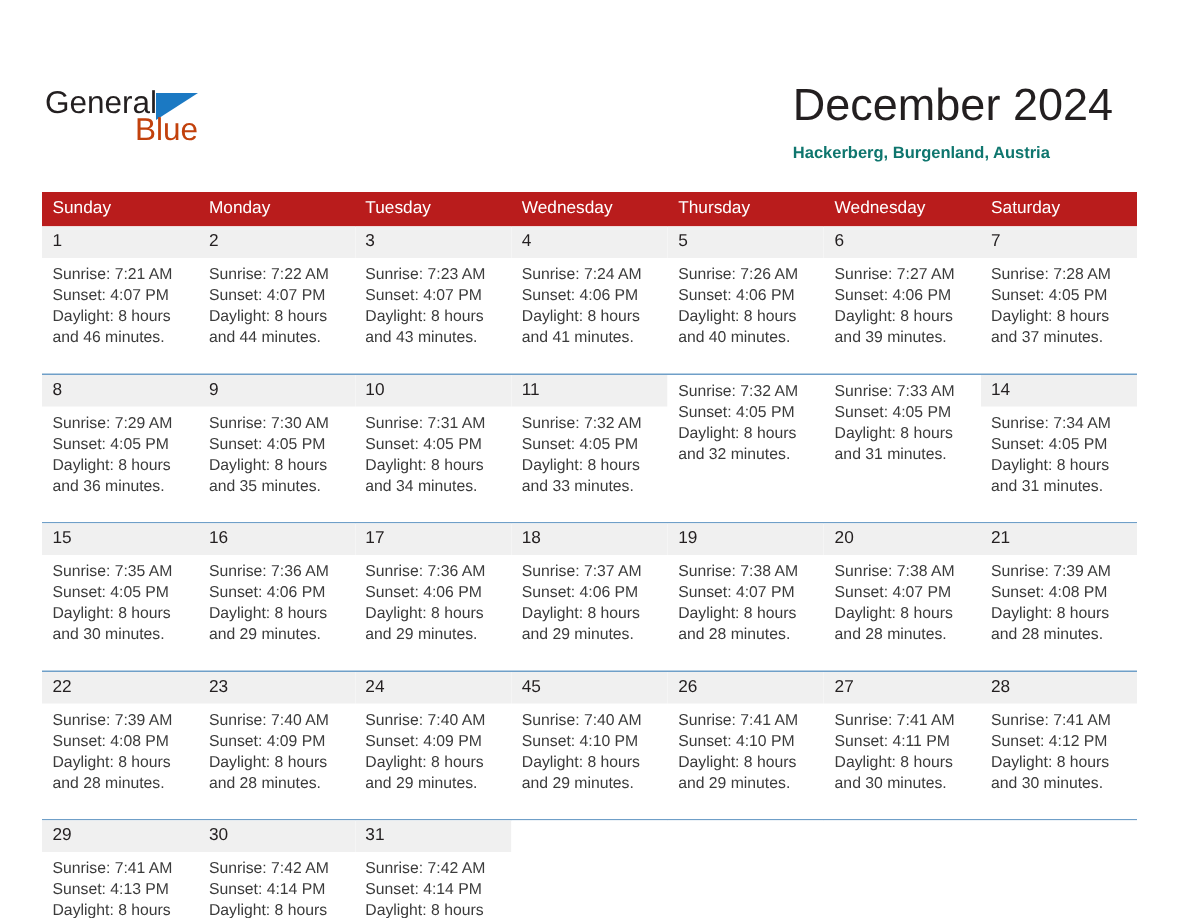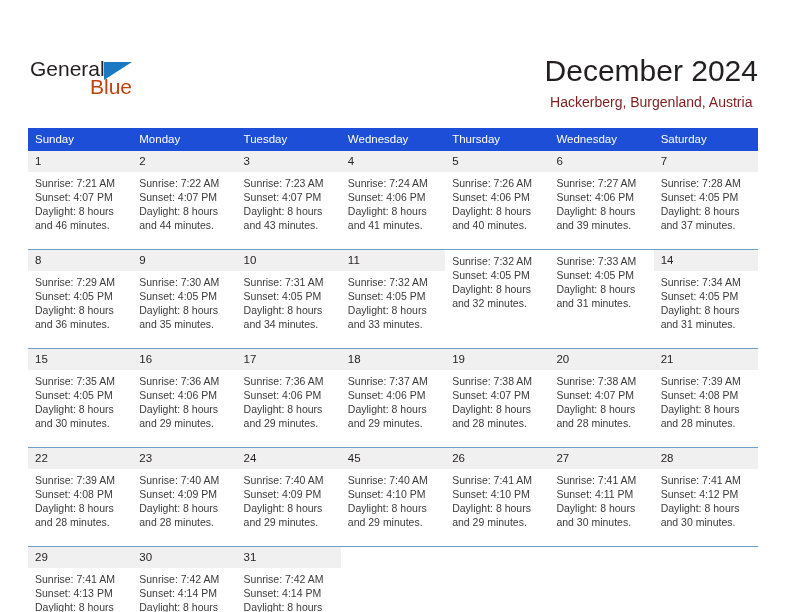--- a/index.html
+++ b/index.html
@@ -61,52 +61,52 @@
     left: 62px;
     top: 18px;
     font-size: 21px;
     color: #c2410c;
     font-family: "Liberation Sans", sans-serif;
     line-height: 22px;
   }
 
   .titles {
     position: absolute;
-    right: 0;
+    right: 16px;
     top: 0;
-    text-align: center;
+    text-align: left;
   }
   .cal-title {
     font-size: 30px;
     color: #231f20;
     line-height: 38px;
     white-space: nowrap;
     font-weight: normal;
     margin: 0;
   }
   .cal-subtitle {
-    font-size: 14px;
-    color: #7f1d1d;
+    font-size: 11px;
+    color: #0f766e;
     line-height: 20px;
     white-space: nowrap;
     margin: 2px 0 0 0;
-    font-weight: normal;
+    font-weight: bold;
   }
 
   
   .calendar {
     position: absolute;
     left: 28px;
     top: 104px;
     width: 730px;
   }
   .dow-row {
     display: flex;
     width: 100%;
-    background: #1d4ed8;
+    background: #b91c1c;
   }
   .dow {
     flex: 1 1 0;
     box-sizing: border-box;
     padding: 4px 0 4px 7px;
     font-size: 11.5px;
     color: #ffffff;
     line-height: 15px;
     white-space: nowrap;
   }

